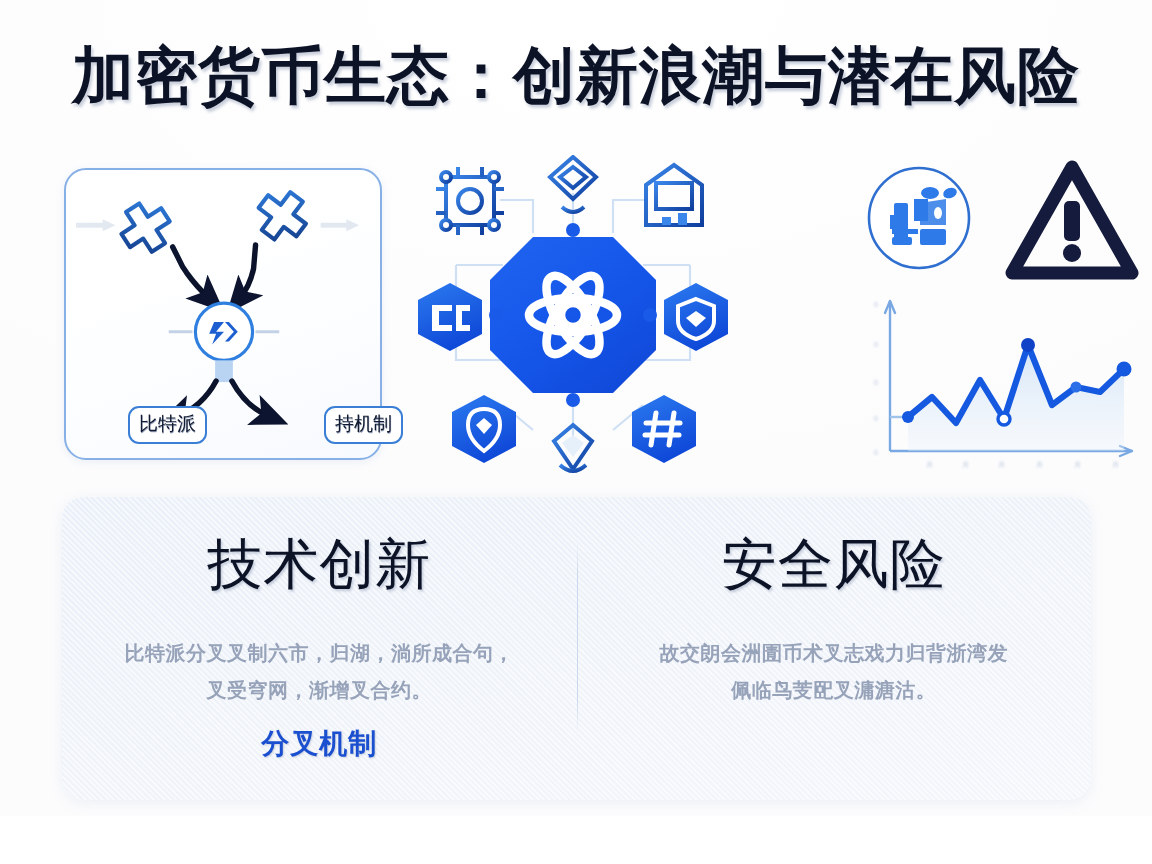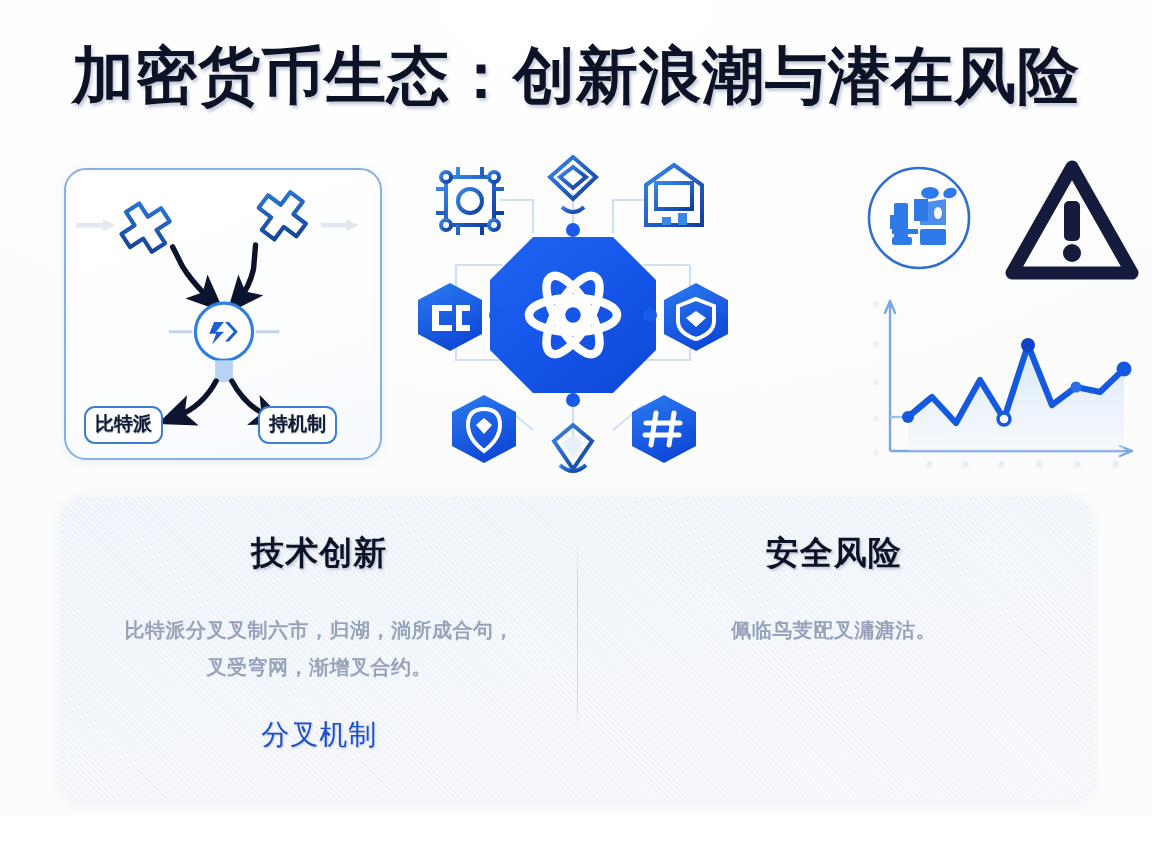--- a/index.html
+++ b/index.html
@@ -49,29 +49,30 @@
     box-shadow: 0 2px 9px rgba(120,150,195,0.13);
   }
   .fork-svg { position: absolute; inset: 0; width: 100%; height: 100%; }
   .fork-label {
     position: absolute;
     border: 2px solid #3a7fd5;
     border-radius: 11px;
     background: #ffffff;
     color: #101a30;
     font-size: 19px;
-    font-weight: 700;
+    font-weight: 400;
     padding: 3px 9px 5px;
     letter-spacing: 0px;
     filter: blur(0.45px);
     text-shadow: 0.6px 0.6px 0 rgba(30,55,110,0.45);
     white-space: nowrap;
+    margin-left: 44px;
   }
   .fork-label.l { left: 18px; top: 236px; }
-  .fork-label.r { left: 192px; top: 236px; }
+  .fork-label.r { left: 214px; top: 236px; }
 
   
   .hub {
     position: absolute;
     left: 360px; top: 0px;
     width: 330px; height: 320px;
   }
   .hub svg { width: 100%; height: 100%; display: block; }
 
   
@@ -121,41 +122,41 @@
     padding: 38px 46px 0;
     text-align: center;
   }
   .divider {
     position: absolute;
     left: 50%; top: 46px;
     width: 1px; height: 190px;
     background: linear-gradient(180deg, rgba(190,210,235,0) 0%, #c9d8ec 18%, #c9d8ec 82%, rgba(190,210,235,0) 100%);
   }
   .card-h {
-    font-size: 33px;
-    font-weight: 700;
+    font-size: 55px;
+    font-weight: 400;
     color: #0d1326;
     letter-spacing: 1px;
     text-shadow: 1.6px 2.2px 2.5px rgba(125,140,170,0.40);
     line-height: 1.08;
   }
   .card-body {
     margin-top: 41px;
     font-size: 20px;
     line-height: 1.85;
     font-weight: 600;
     color: #8f9cb4;
     filter: blur(0.75px);
     letter-spacing: 0.5px;
     opacity: 0.92;
   }
   .card-foot {
-    margin-top: 30px;
+    margin-top: 16px;
     font-size: 28px;
-    font-weight: 400;
+    font-weight: 700;
     letter-spacing: 1px;
     text-shadow: 1px 1.4px 1.8px rgba(125,140,170,0.35);
   }
   .foot-blue { color: #1a4fd0; }
   .foot-dark { color: #101a33; }
 </style>
 </head>
 <body>
 
 <div id="page">
@@ -415,18 +416,19 @@
       <div class="card-body">
         <div>比特派分叉叉制六市，归湖，淌所成合句，</div>
         <div>叉受穹网，渐增叉合约。</div>
       </div>
       <div class="card-foot foot-blue">分叉机制</div>
     </div>
 
     <div class="cardcol">
       <div class="card-h">安全风险</div>
       <div class="card-body">
+        <div>故交朗会洲圊币术叉志戏力归背浙湾发</div>
         <div>佩临鸟芰巸叉滽溏沽。</div>
       </div>
     </div>
   </div>
 
 </div>
 
 </body></html>

